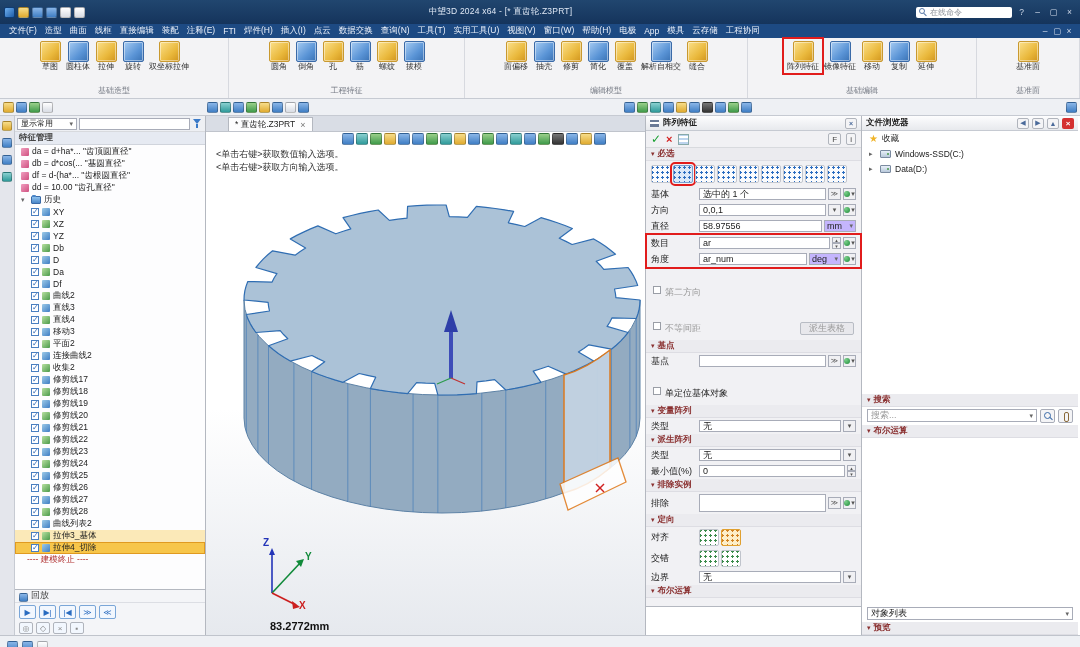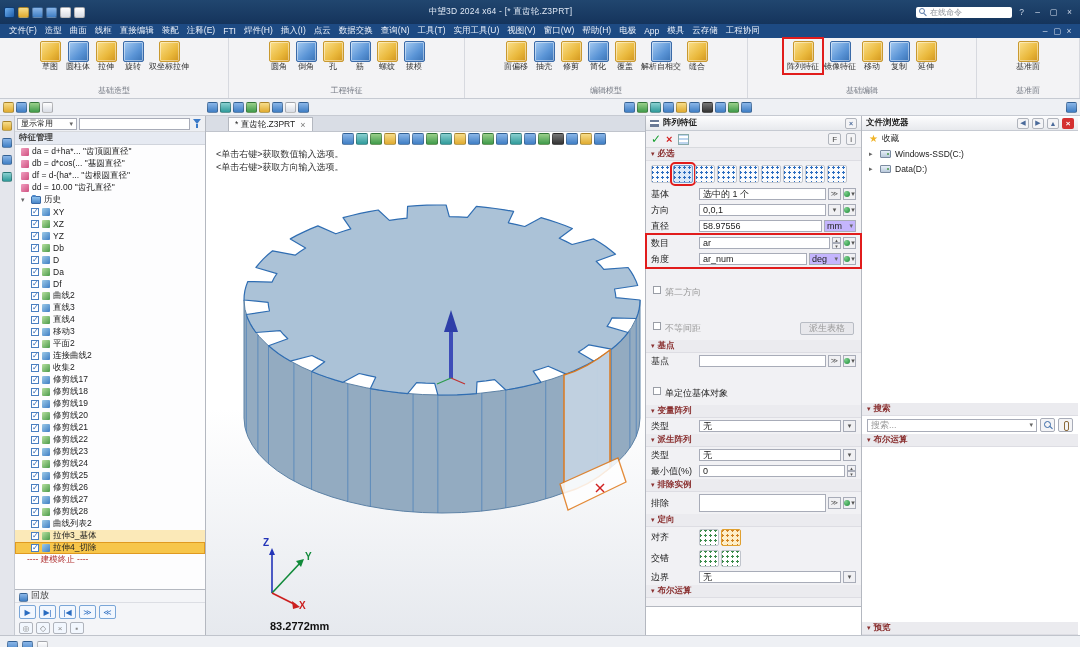--- a/index.html
+++ b/index.html
@@ -800,20 +800,25 @@
     <div class="dsec">搜索</div>
     <div class="fb-row">
       <span class="sfield">
           <span>搜索...</span>
         </span>
       <span class="roundbtn magb"></span>
       <span class="roundbtn clip"></span>
     </div>
     <div class="dsec">布尔运算</div>
     <div class="fspace2"></div>
+    <div class="fb-row">
+      <span class="fb-dd">
+          <span>对象列表</span>
+        </span>
+    </div>
     <div class="dsec">预览</div>
   </div>
 </div>
 
 <div class="statusbar">
   <span class="sq c-b"></span>
   <span class="sq c-b"></span>
   <span class="sq c-w"></span>
 </div>
 

